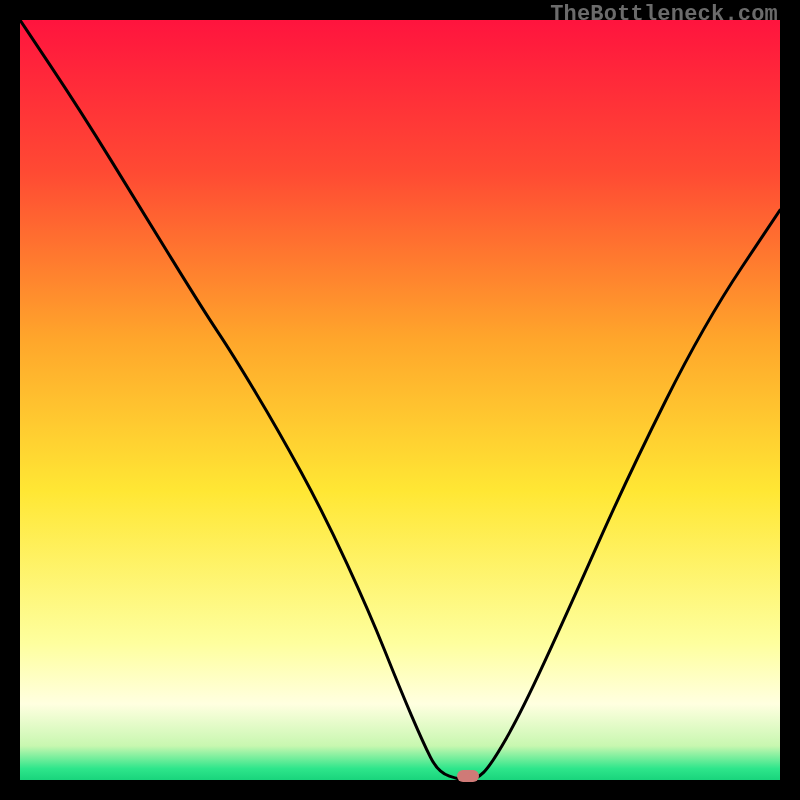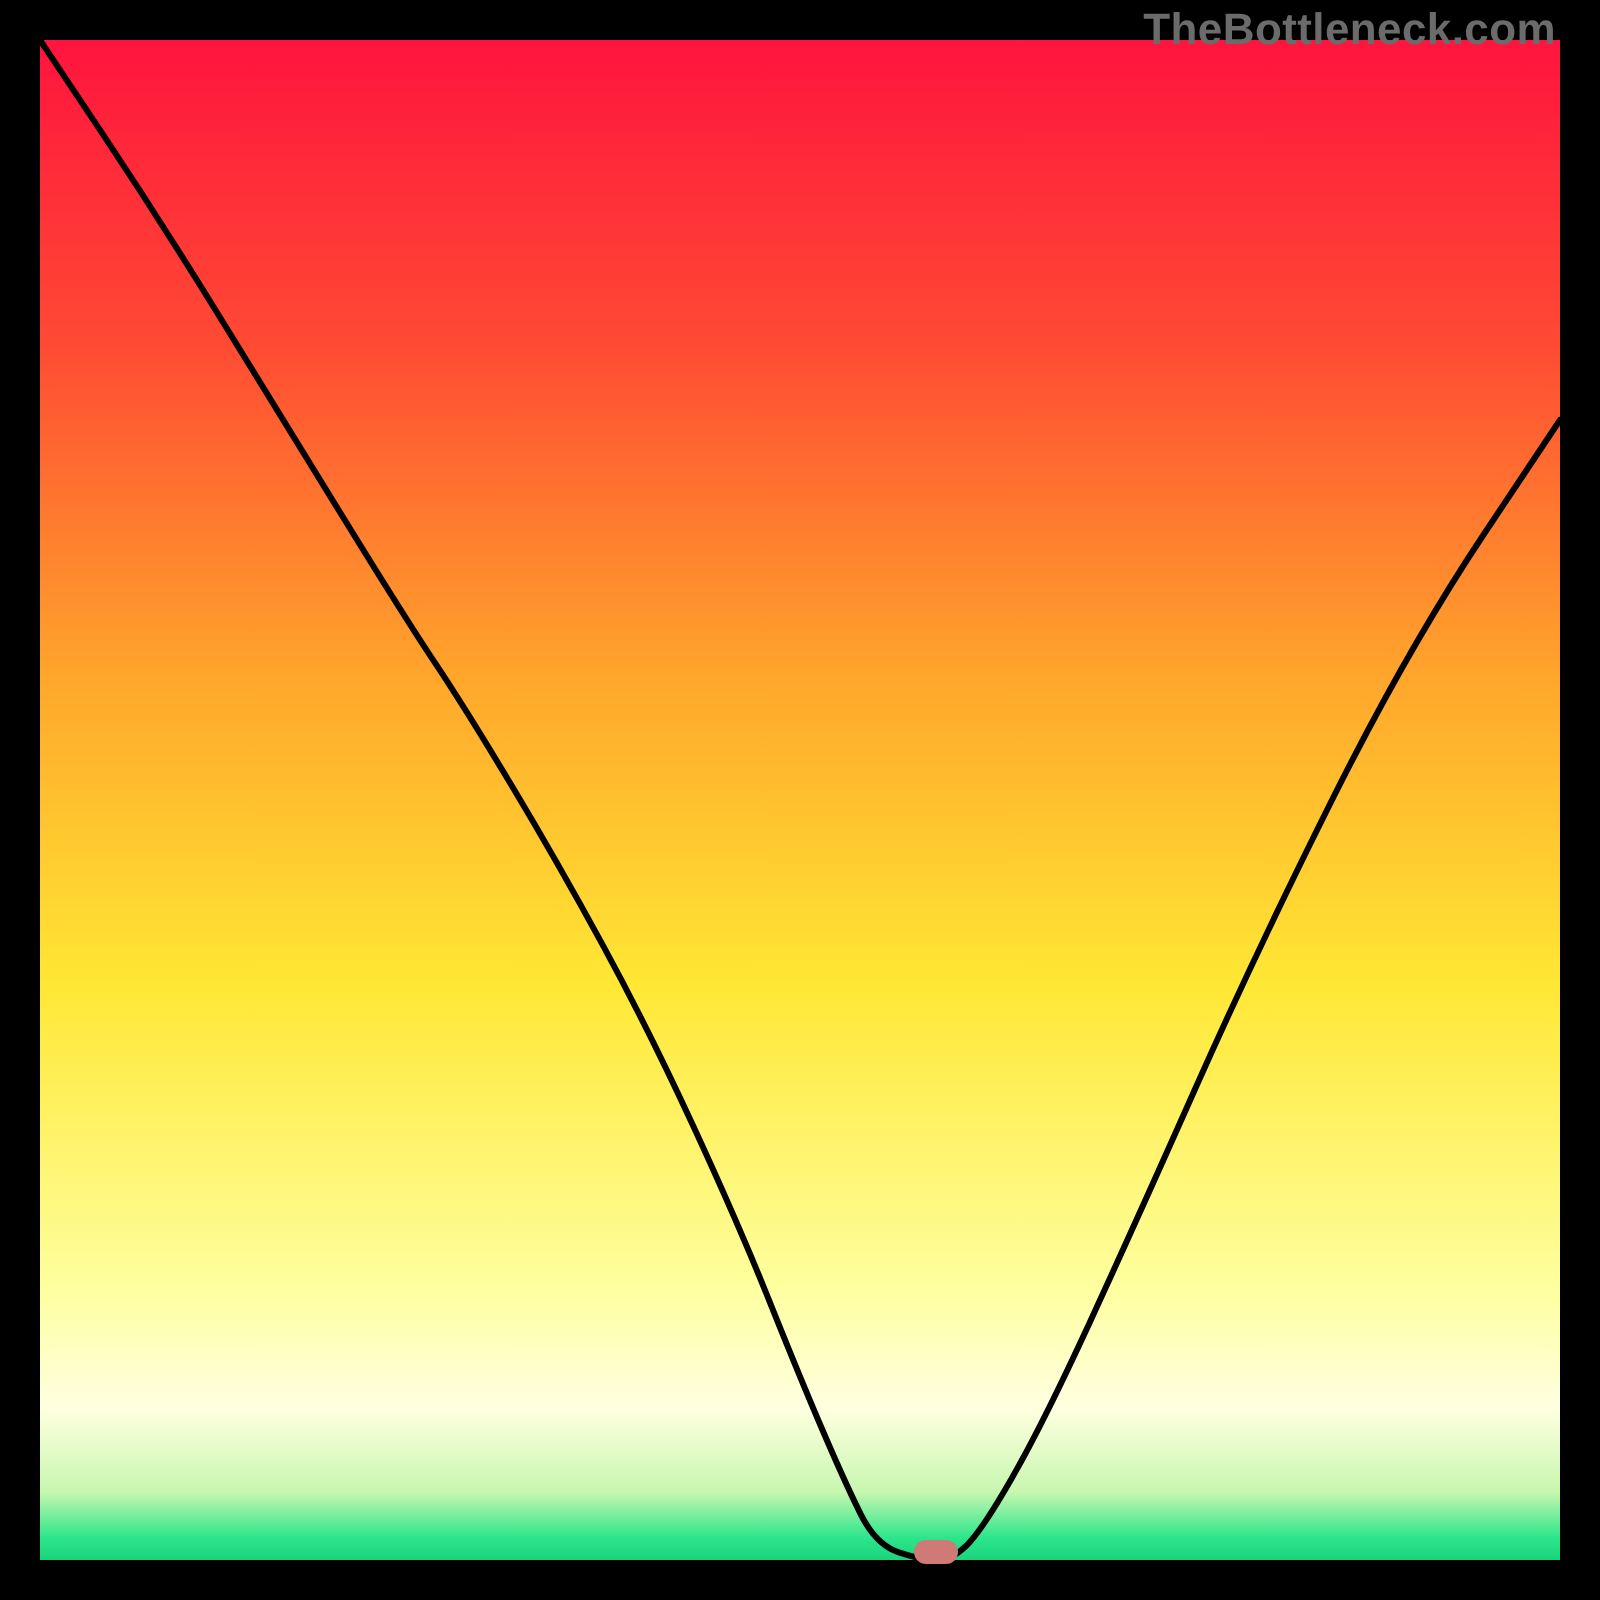--- a/index.html
+++ b/index.html
@@ -29,21 +29,21 @@
     position: absolute;
     left: 0;
     top: 0;
     width: 760px;
     height: 760px;
   }
   .watermark {
     position: absolute;
     top: 2px;
     right: 22px;
-    font-family: Liberation Sans, sans-serif;
+    font-family: Liberation Mono, monospace;
     font-size: 22px;
     font-weight: 600;
     color: #6b6b6b;
     letter-spacing: 0.2px;
   }
   .curve {
     position: absolute;
     left: 0;
     top: 0;
     width: 760px;

